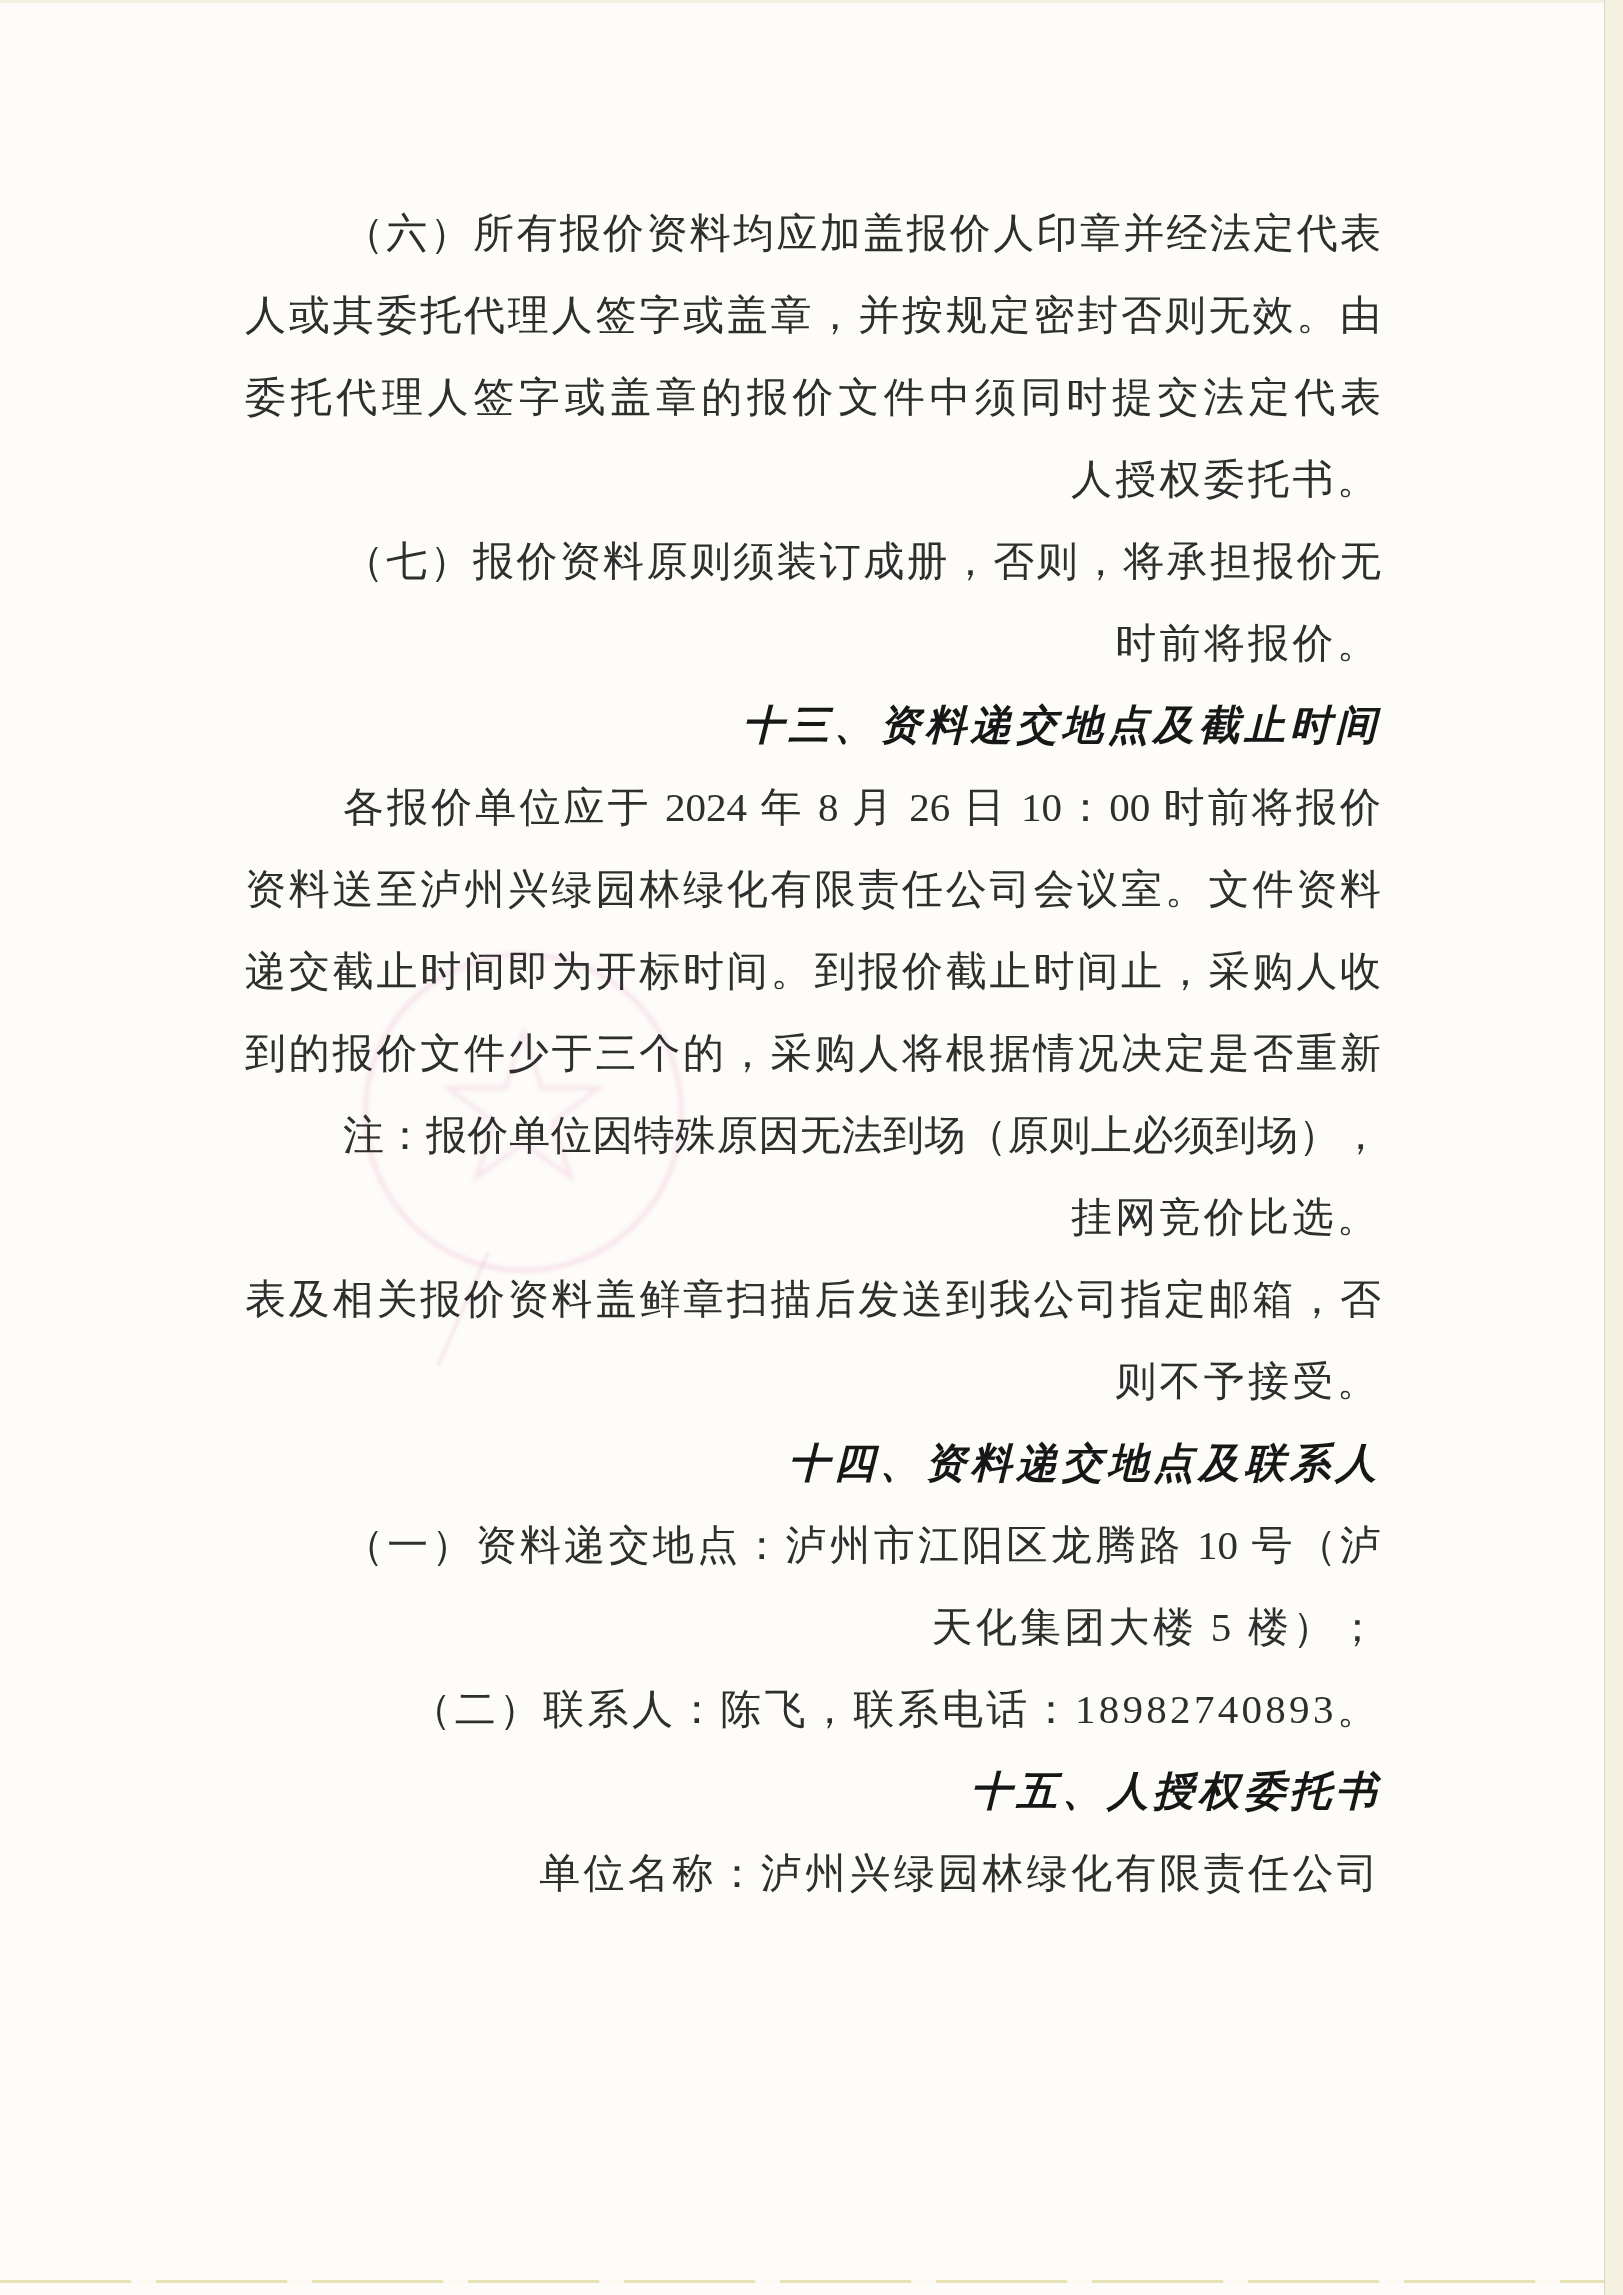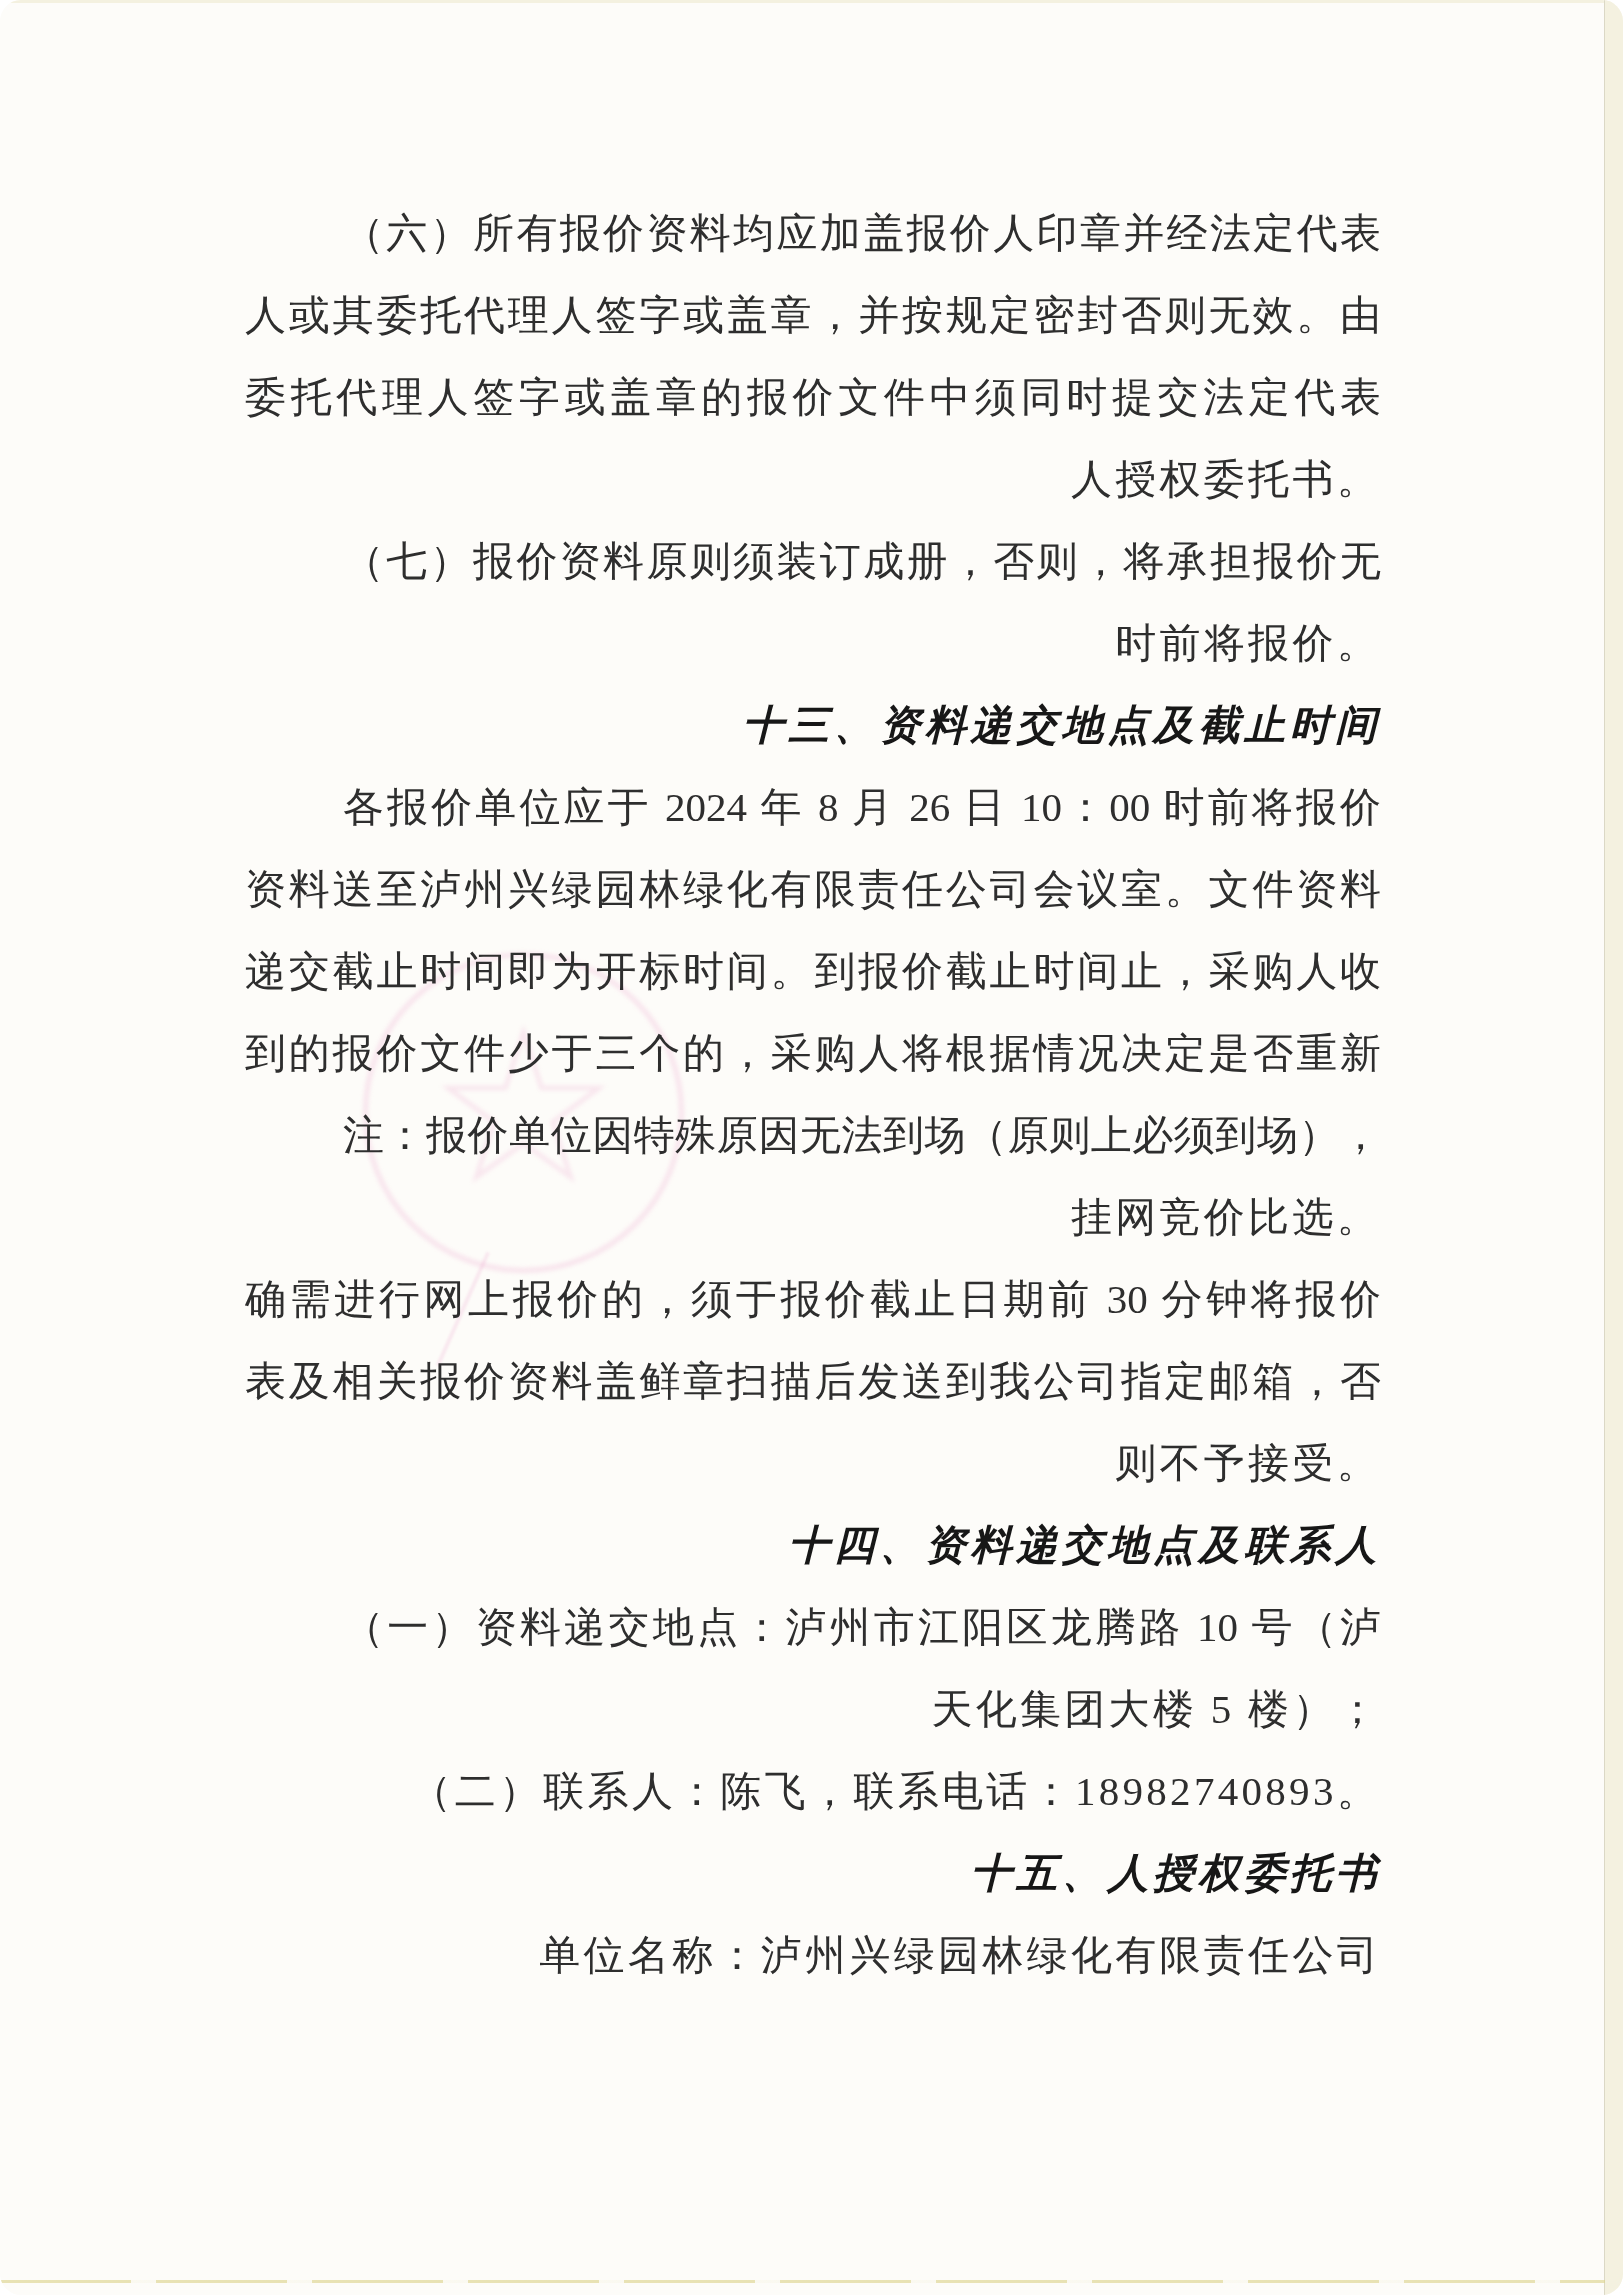--- a/index.html
+++ b/index.html
@@ -9,21 +9,20 @@
     --edge:#f4f1e0;
     --bline:#ddd48f;
   }
   html,body{margin:0;padding:0;background:#ffffff;}
   .page{
     position:relative;
     width:1623px;height:2295px;
     background:var(--paper);
     overflow:hidden;
     font-family:"Liberation Serif","DejaVu Serif",serif;
-    border-radius:21px;
   }
   
   .edge-top{position:absolute;left:0;top:0;width:100%;height:3.3px;background:var(--edge);}
   .edge-right{position:absolute;top:0;right:0;width:18.3px;height:100%;background:var(--edge);border-left:1.3px solid #dbd8c6;}
   .bottom-scan-line{
     position:absolute;left:0;top:2280px;width:1605px;height:3.3px;
     background:repeating-linear-gradient(90deg,var(--bline) 0 131px,rgba(221,212,143,0.12) 131px 156px);
     opacity:.65;
   }
   
@@ -84,21 +83,20 @@
       <div class="line">人授权委托书。</div>
       <div class="line indent fill">（七）报价资料原则须装订成册，否则，将承担报价无</div>
       <div class="line">时前将报价。</div>
       <div class="line heading">十三、资料递交地点及截止时间</div>
       <div class="line indent fill">各报价单位应于 2024 年 8 月 26 日 10：00 时前将报价</div>
       <div class="line fill">资料送至泸州兴绿园林绿化有限责任公司会议室。文件资料</div>
       <div class="line fill">递交截止时间即为开标时间。到报价截止时间止，采购人收</div>
       <div class="line fill">到的报价文件少于三个的，采购人将根据情况决定是否重新</div>
       <div class="line indent fill">注：报价单位因特殊原因无法到场（原则上必须到场），</div>
       <div class="line">挂网竞价比选。</div>
-      <div class="line fill">确需进行网上报价的，须于报价截止日期前 30 分钟将报价</div>
       <div class="line fill">表及相关报价资料盖鲜章扫描后发送到我公司指定邮箱，否</div>
       <div class="line">则不予接受。</div>
       <div class="line heading">十四、资料递交地点及联系人</div>
       <div class="line indent fill">（一）资料递交地点：泸州市江阳区龙腾路 10 号（泸</div>
       <div class="line">天化集团大楼 5 楼）；</div>
       <div class="line indent">（二）联系人：陈飞，联系电话：18982740893。</div>
       <div class="line heading">十五、人授权委托书</div>
       <div class="line indent-sm">单位名称：泸州兴绿园林绿化有限责任公司</div>
     </div>
 

